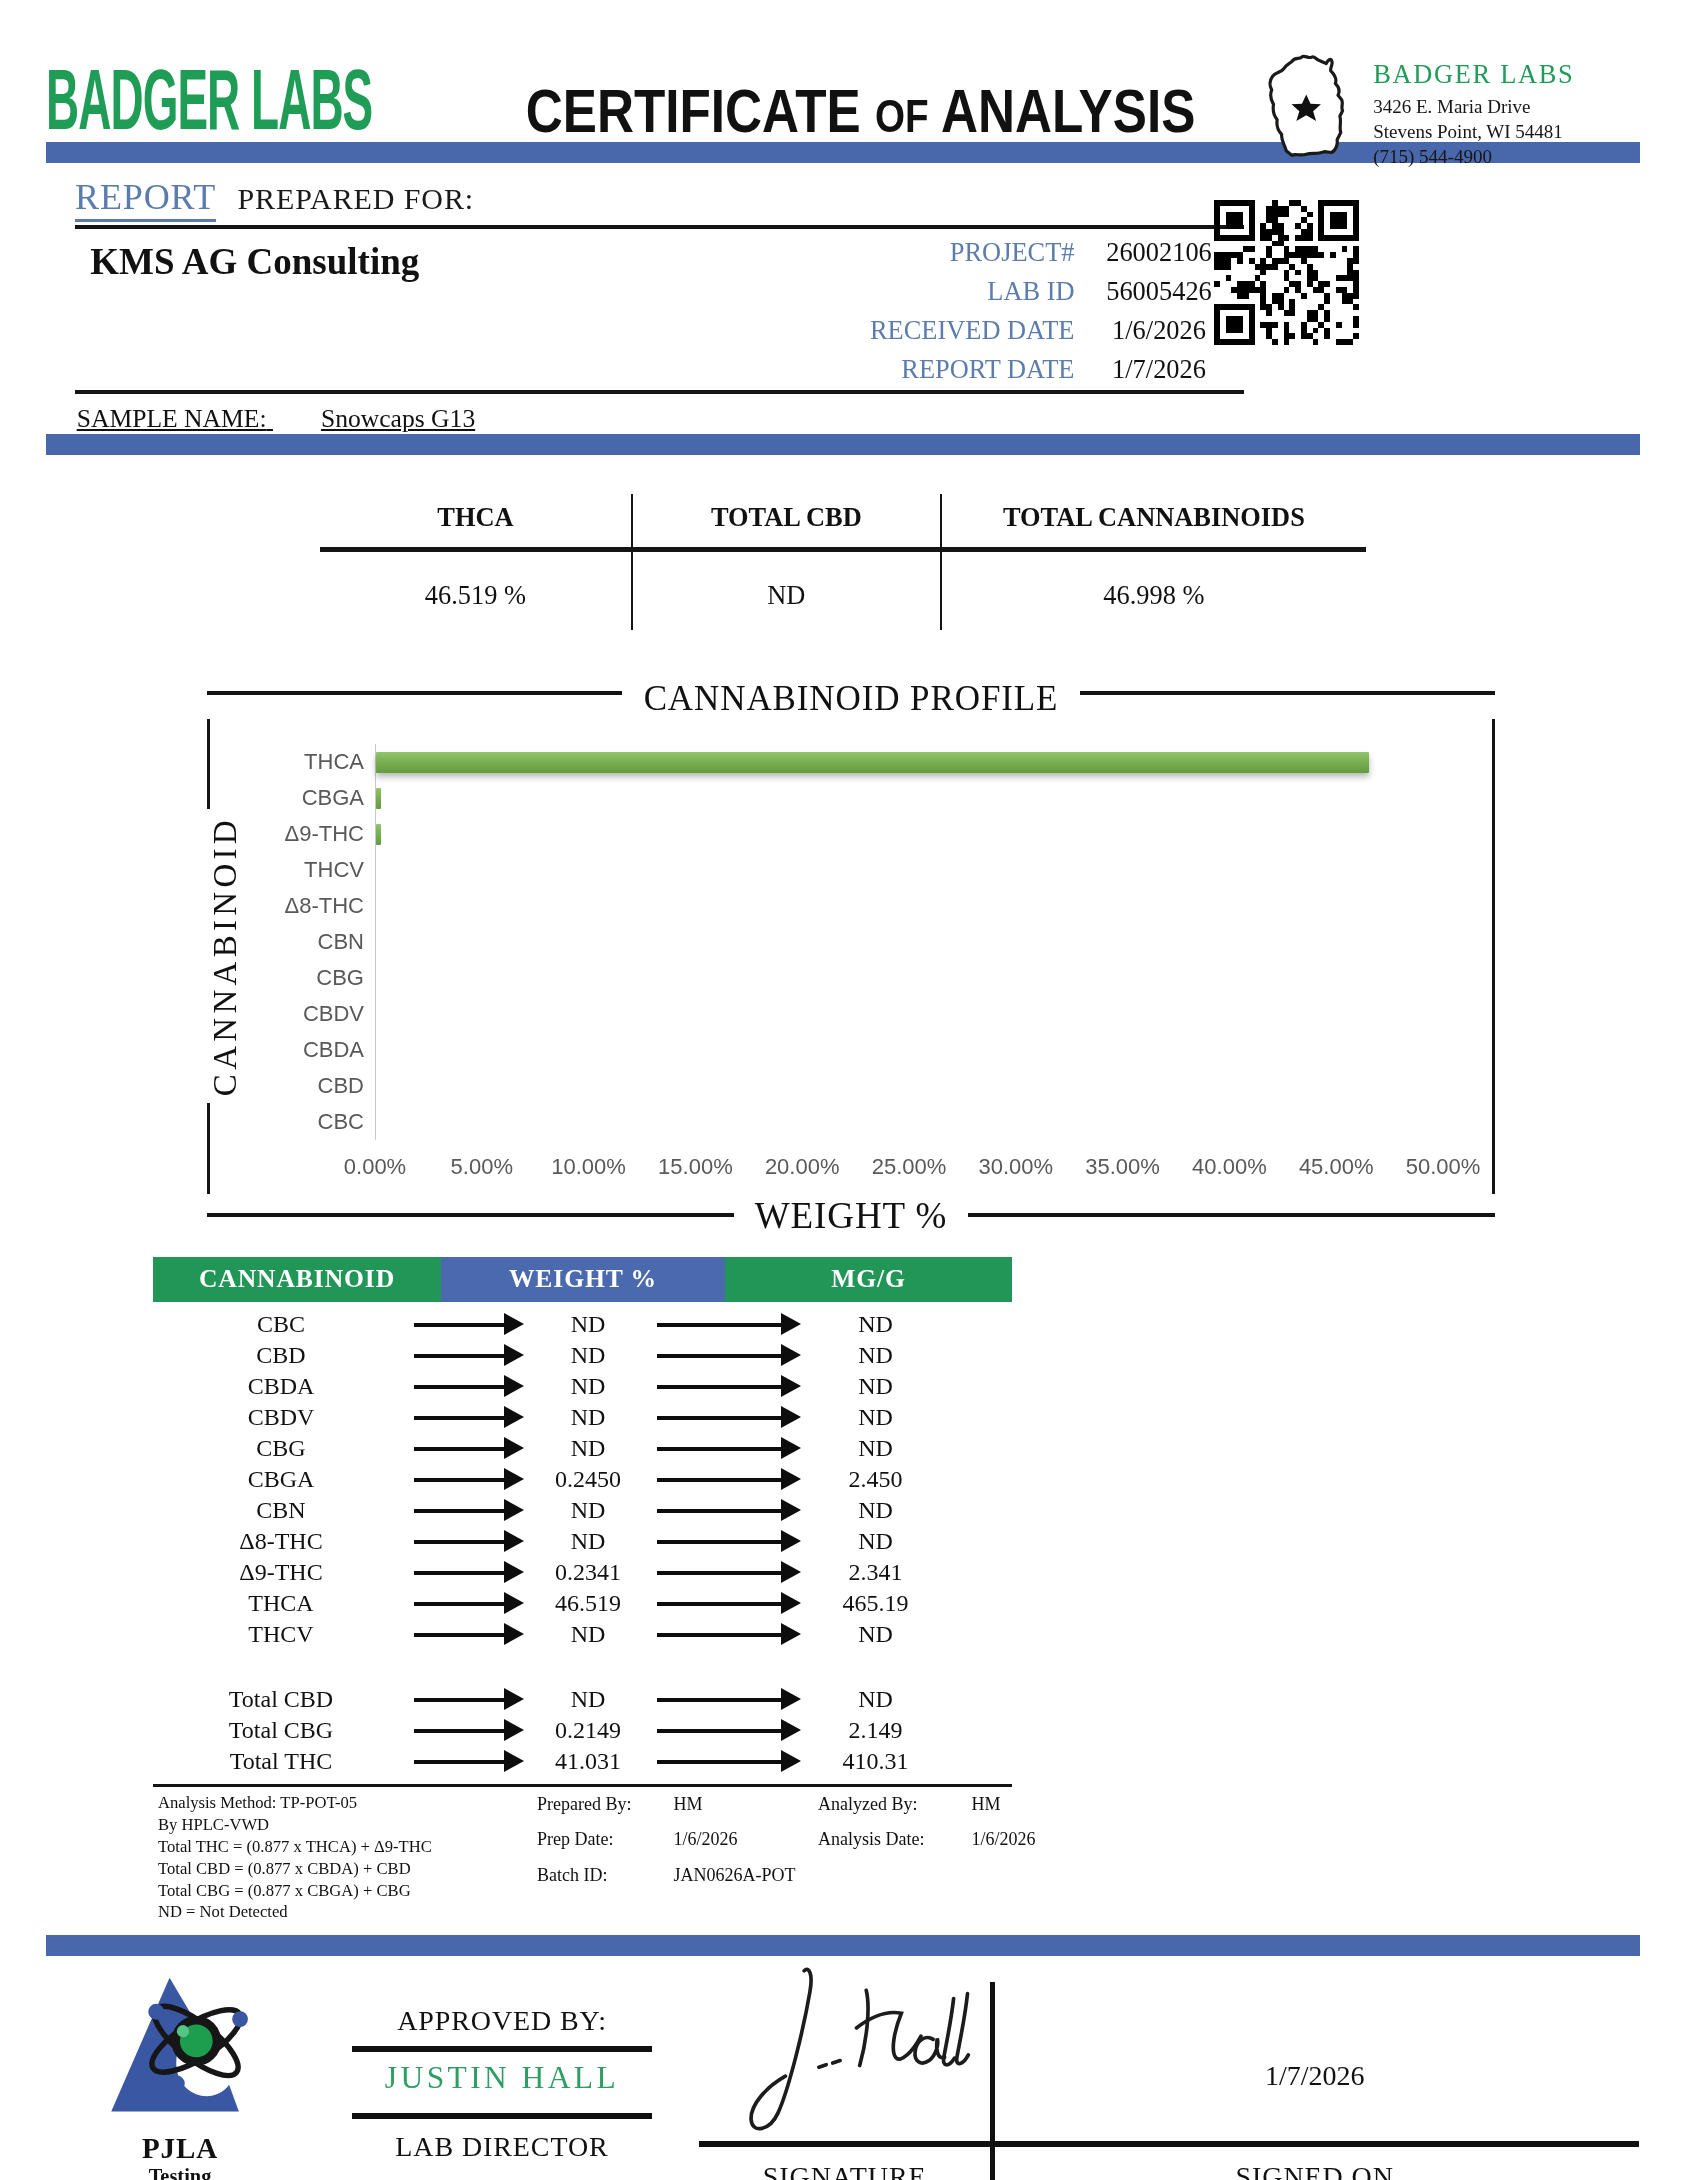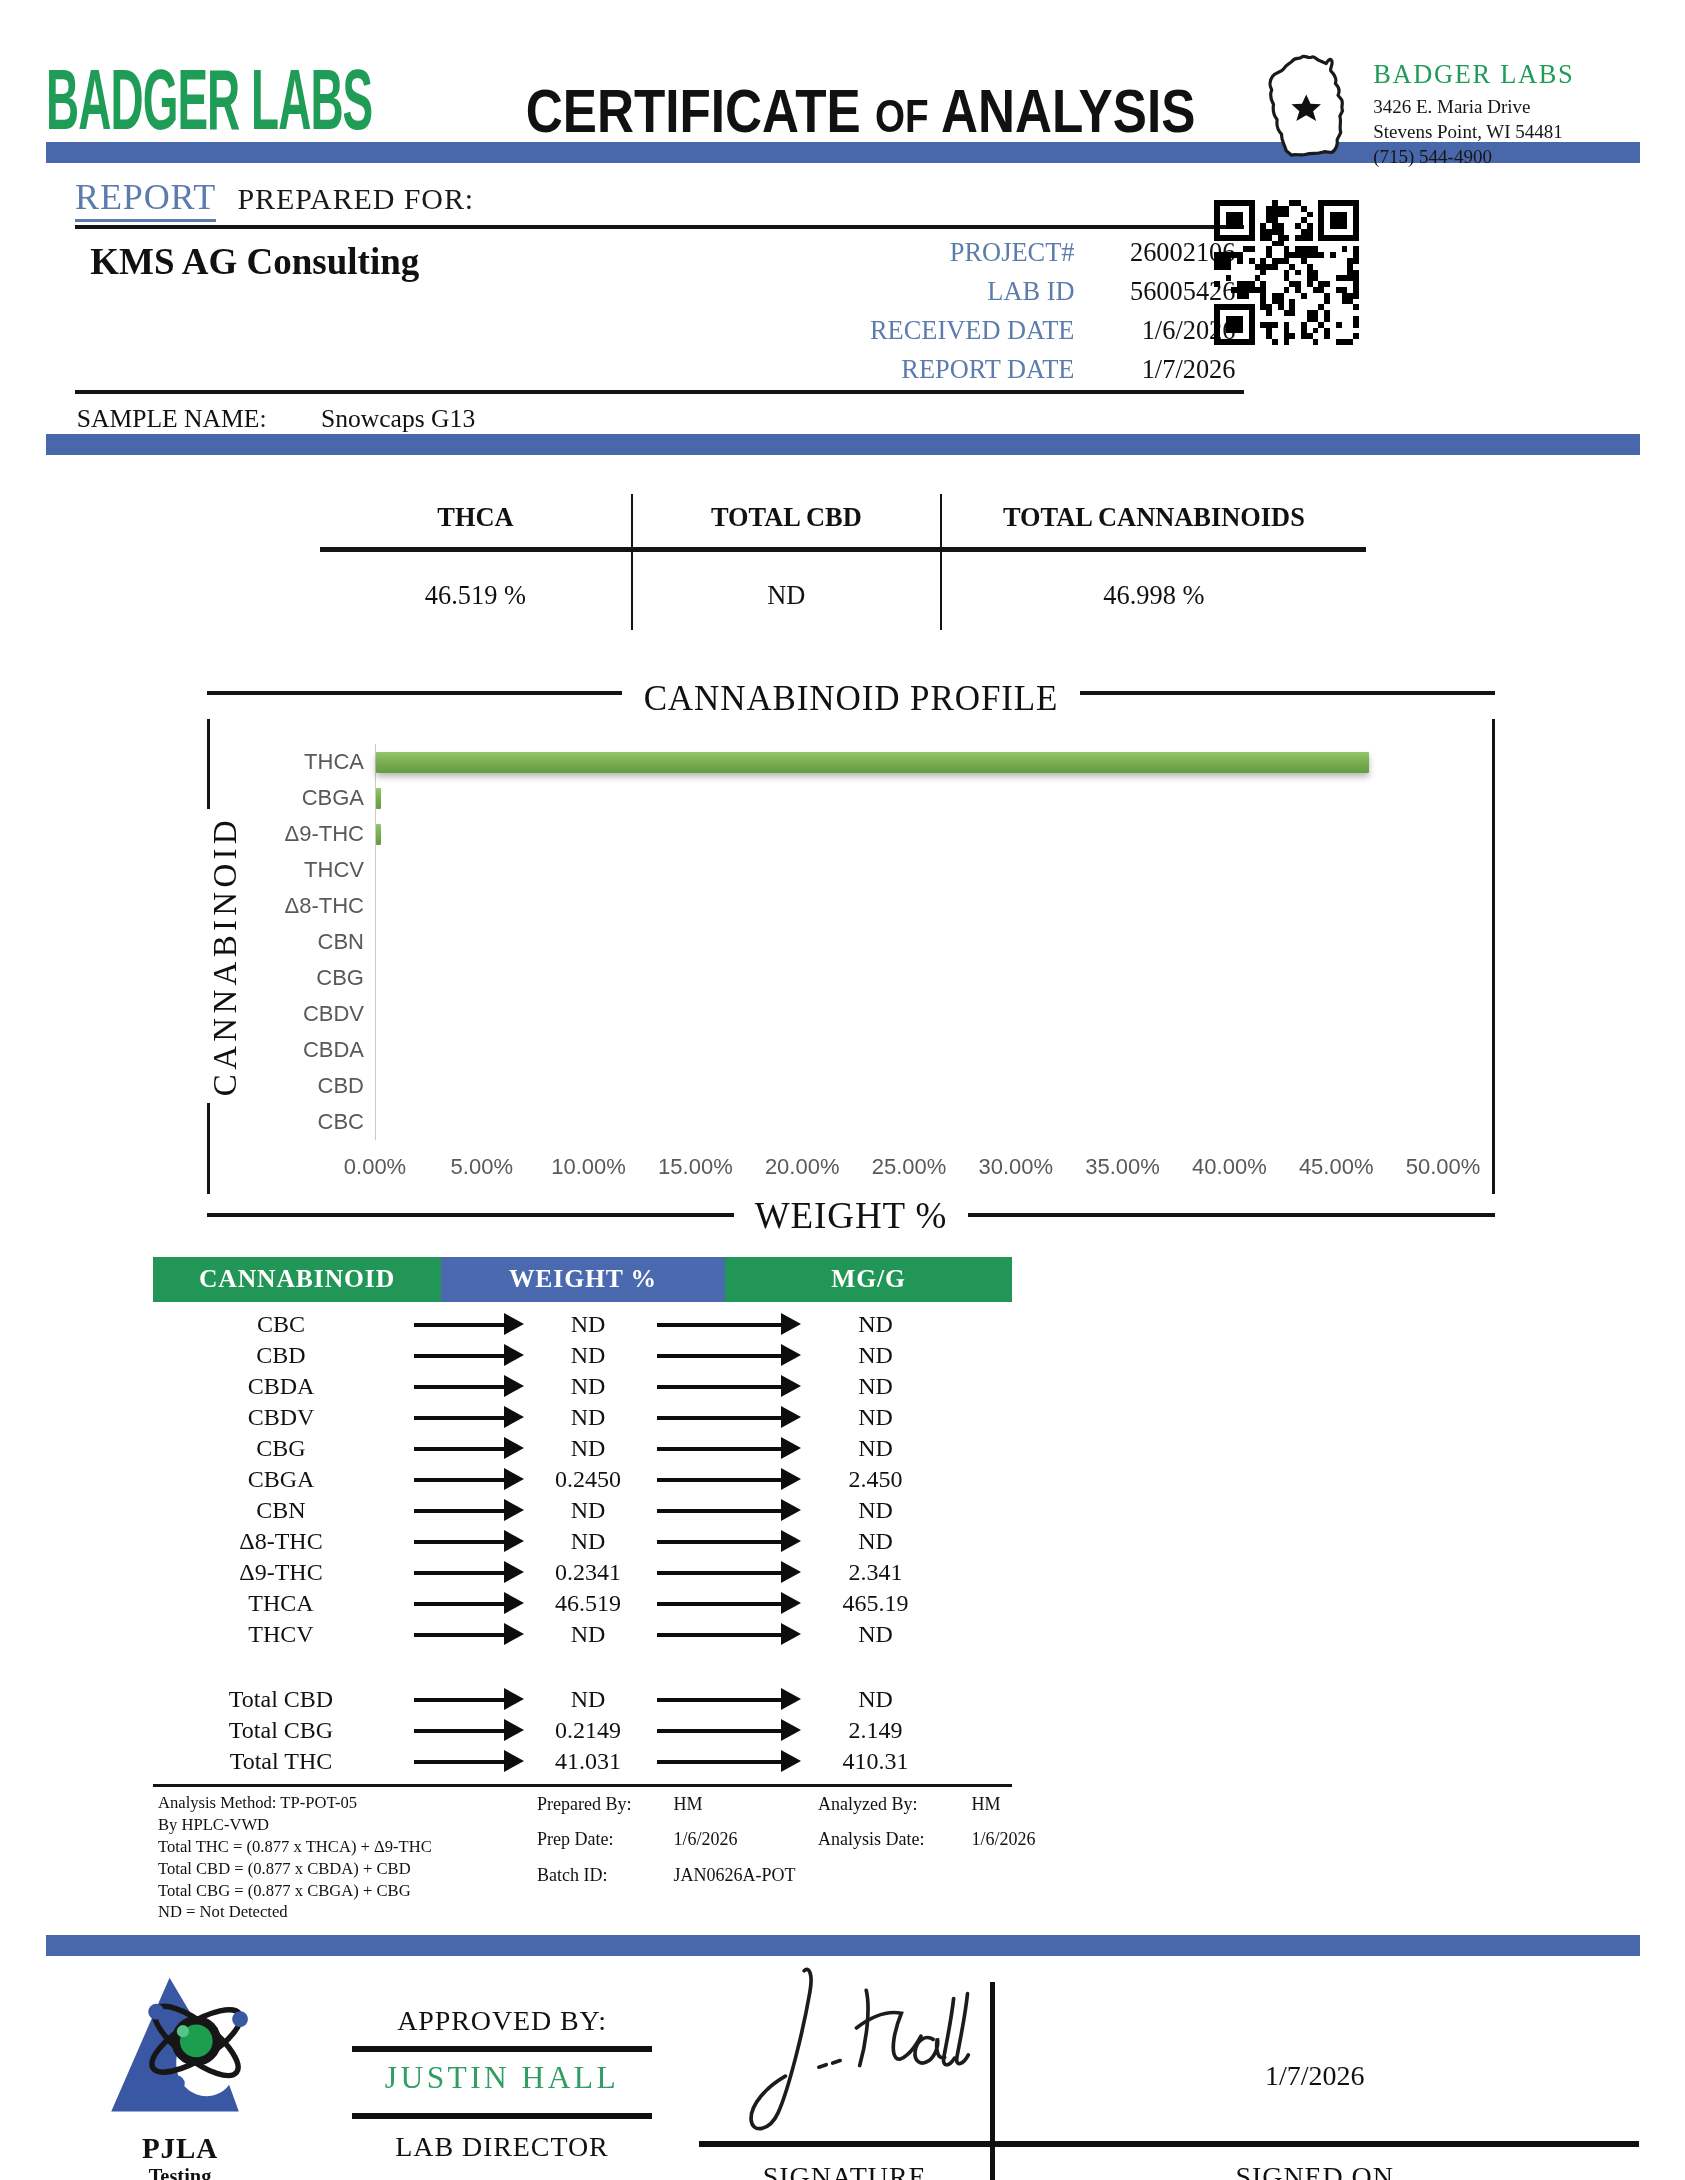--- a/index.html
+++ b/index.html
@@ -34,22 +34,22 @@
   .report { margin:13.6px 0 0 75px; width:1211px; position:relative; }
   .rep-heading { font-size:36px; letter-spacing:0.9px; }
   .rep-heading .accent { color:#5b7cad; border-bottom:3.4px solid #5b7cad; padding-bottom:1.7px; }
   .rep-heading .rest { font-size:30px; color:#1a1a1a; margin-left:12px; }
   .rule { height:3.4px; background:#141414; width:1169px; }
   .r1 { margin-top:6.8px; }
   .rep-body { display:flex; justify-content:space-between; width:1169px; padding:8.5px 8.5px 5.1px 15.3px; min-height:121px; }
   .client { font-weight:bold; font-size:37px; padding-top:3.4px; }
   .info-grid { display:grid; grid-template-columns:auto 153px; column-gap:15.3px; row-gap:5.1px; padding-right:0px;gap:8px; }
   .info-label { color:#5b7cad; font-size:26.4px; text-align:right; white-space:nowrap; }
-  .info-value { font-size:26.4px; text-align:right; }
-  .sample-row { margin-top:10.2px; font-size:25.6px; padding-left:1.7px; }
+  .info-value { font-size:26.4px; text-align:center; }
+  .sample-row { margin-top:10.2px; font-size:25.6px; padding-left:1.7px;text-decoration:underline; }
   .sample-value { margin-left:48px; }
   .qr { position:absolute; right:-73px; top:24px; width:145px; height:145px; }
   
   .summary { width:1046px; margin:39px auto 0 auto; display:grid; grid-template-columns:365fr 365fr 498fr; }
   .sum-cell { text-align:center; }
   .sum-head { font-weight:bold; font-size:26.4px; padding:8.5px 0 13.6px 0; border-bottom:5.1px solid #141414; }
   .sum-val { font-size:26.4px; padding:28px 0 19px 0; }
   .sum-mid { border-left:2.6px solid #141414; border-right:2.6px solid #141414; }
   
   .chart { margin:37px 0 0 207px; width:1288px; }

